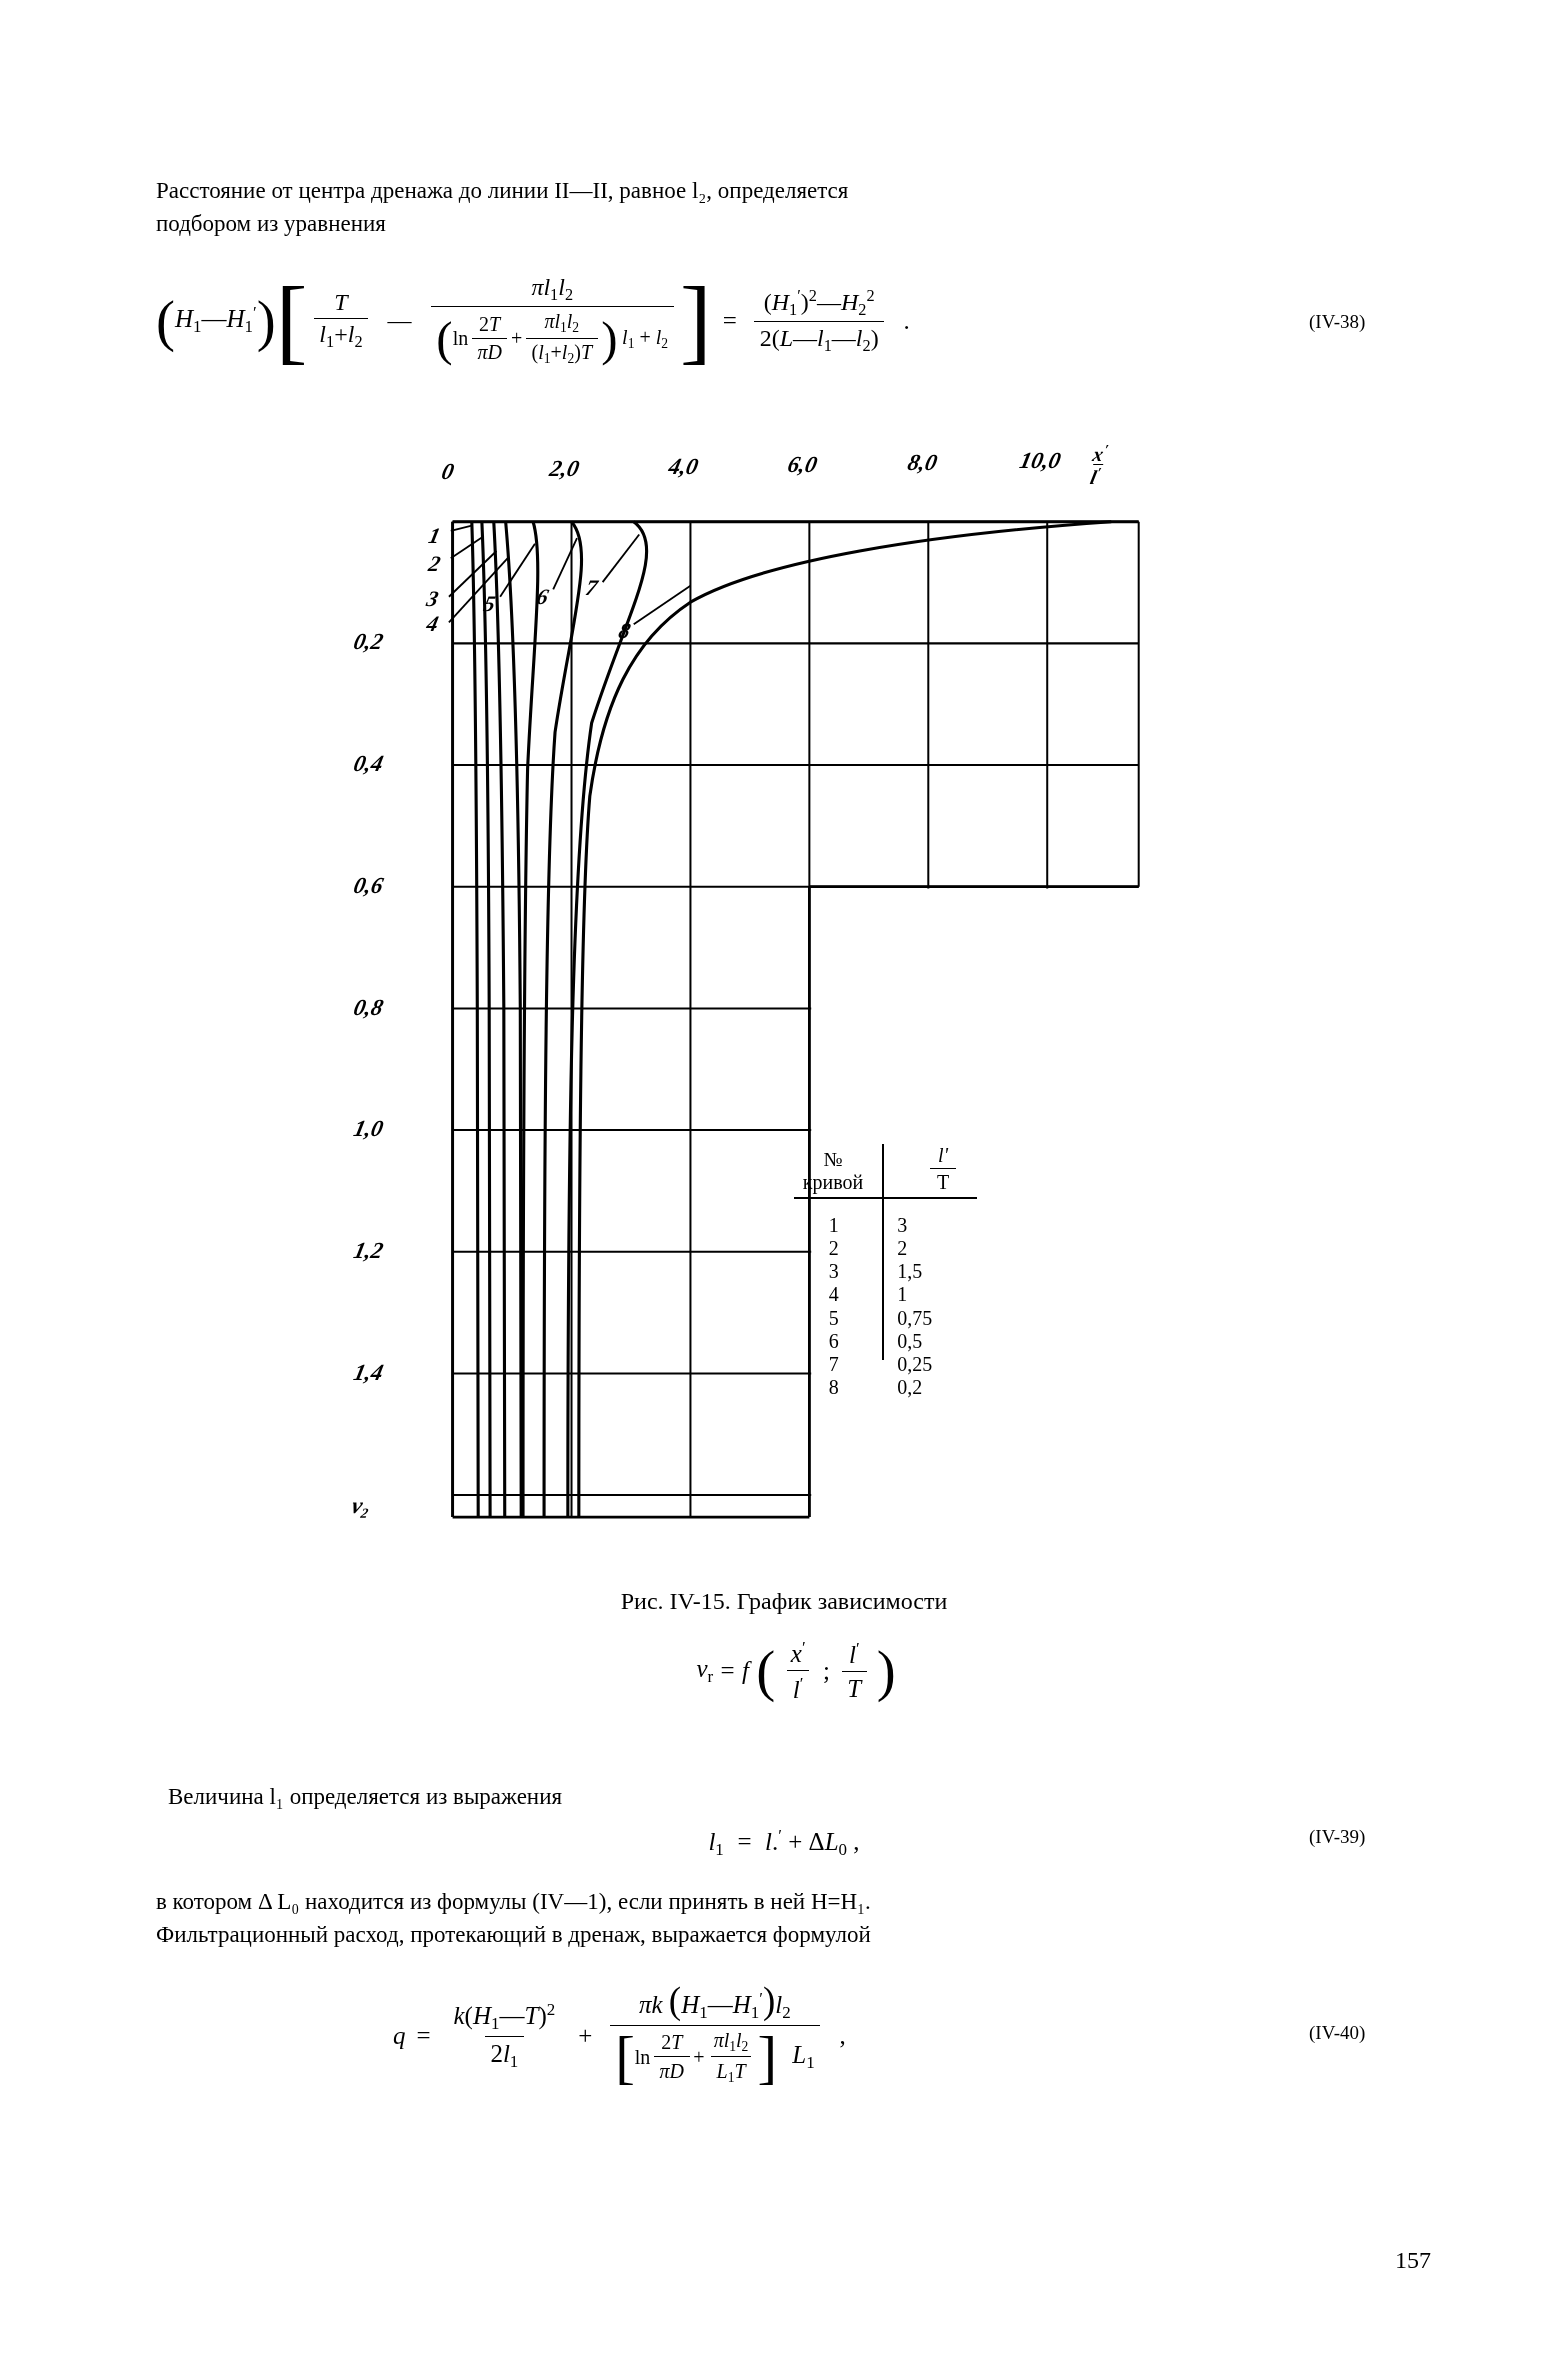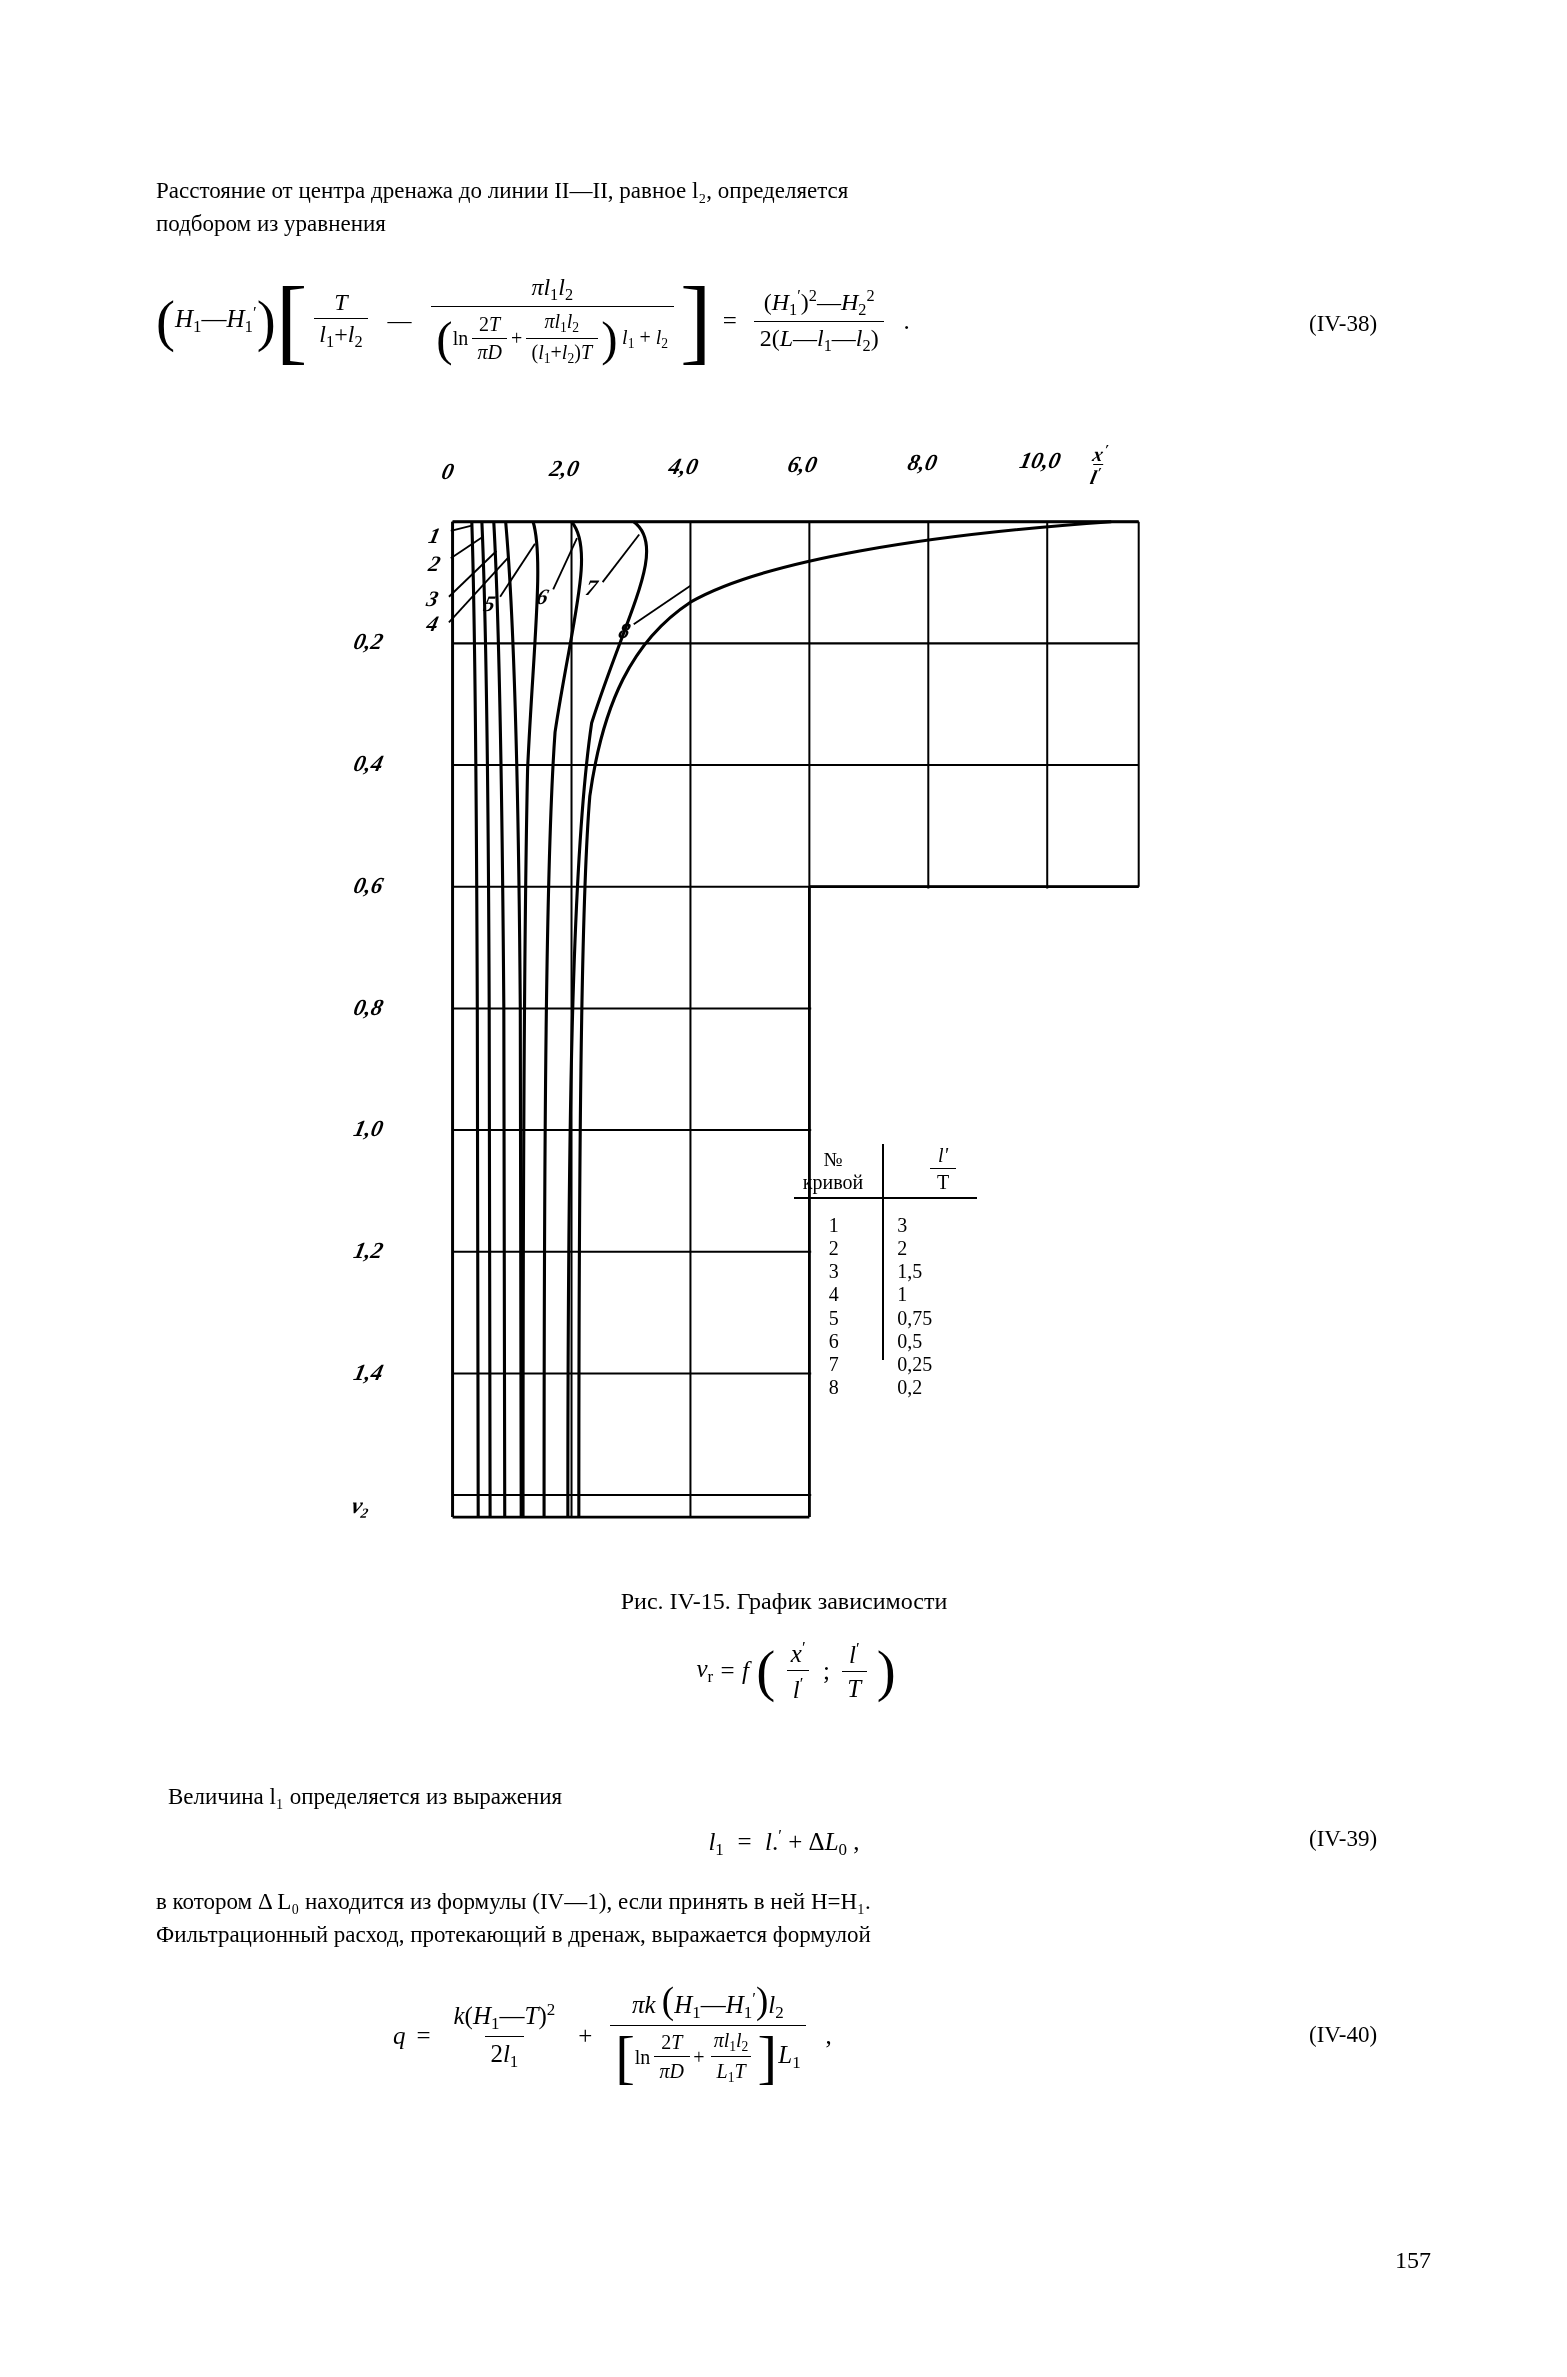--- a/index.html
+++ b/index.html
@@ -61,21 +61,21 @@
     flex-direction: column;
     align-items: center;
     vertical-align: middle;
     margin: 0 6.4px;
   }
   .frac > .num { padding: 0 5.5px 1.8px 5.5px; }
   .frac > .den { padding: 2.7px 5.5px 0 5.5px; border-top: 1.8px solid #000; }
   .small { font-size: 20px; }
   .eqnum {
     position: absolute;
-    font-size: 23px;
+    font-size: 19px;
   }
 
   
   .figure {
     position: absolute;
     left: 416px;
     top: 494px;
     width: 741px;
     height: 1080px;
   }
@@ -419,21 +419,21 @@
               <span class="num">2<i class="v">T</i></span>
               <span class="den"><i class="v">πD</i></span>
             </span>
             <span>+</span>
             <span class="frac" style="margin:0 3.7px;">
               <span class="num"><i class="v">πl</i><sub>1</sub><i class="v">l</i><sub>2</sub></span>
               <span class="den"><i class="v">L</i><sub>1</sub><i class="v">T</i></span>
             </span>
           </span>
           <span style="font-size:59px;line-height:0.78;">]</span>
-          <span style="margin-left:1px;"><i class="v">L</i><sub>1</sub></span>
+          <span style="margin-left:15px;"><i class="v">L</i><sub>1</sub></span>
         </span>
       </span>
       <span style="margin-left:13px;">,</span>
     </div>
   </div>
   <div class="eqnum" style="left:1309px; top:2022px;">(IV-40)</div>
 
 
   <div class="pagenum">157</div>
 

